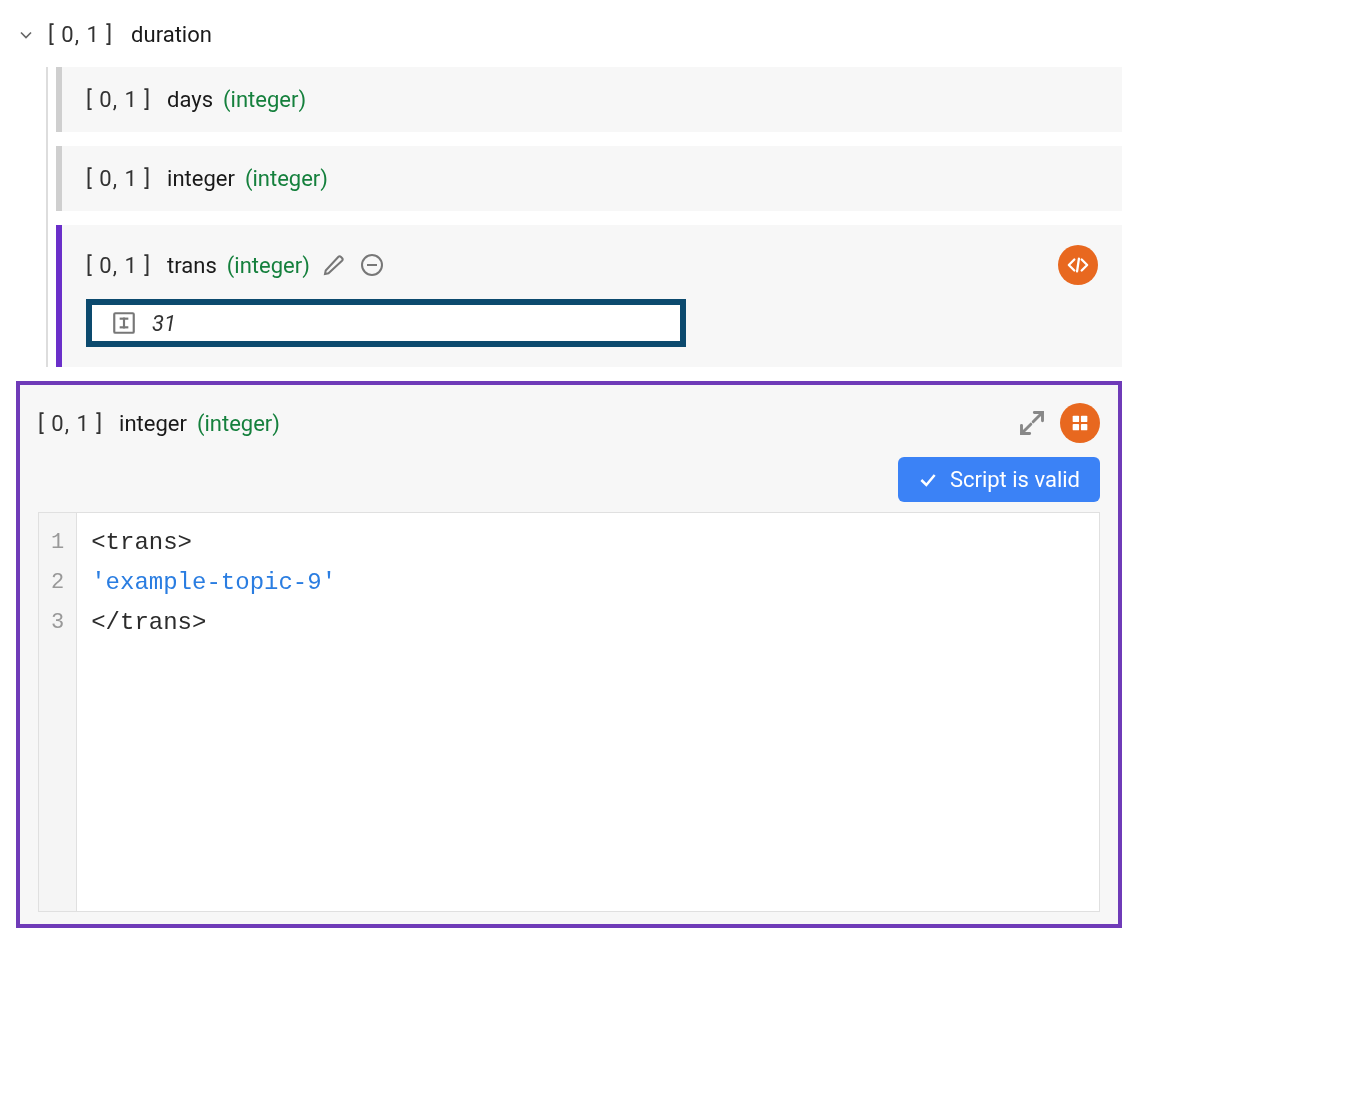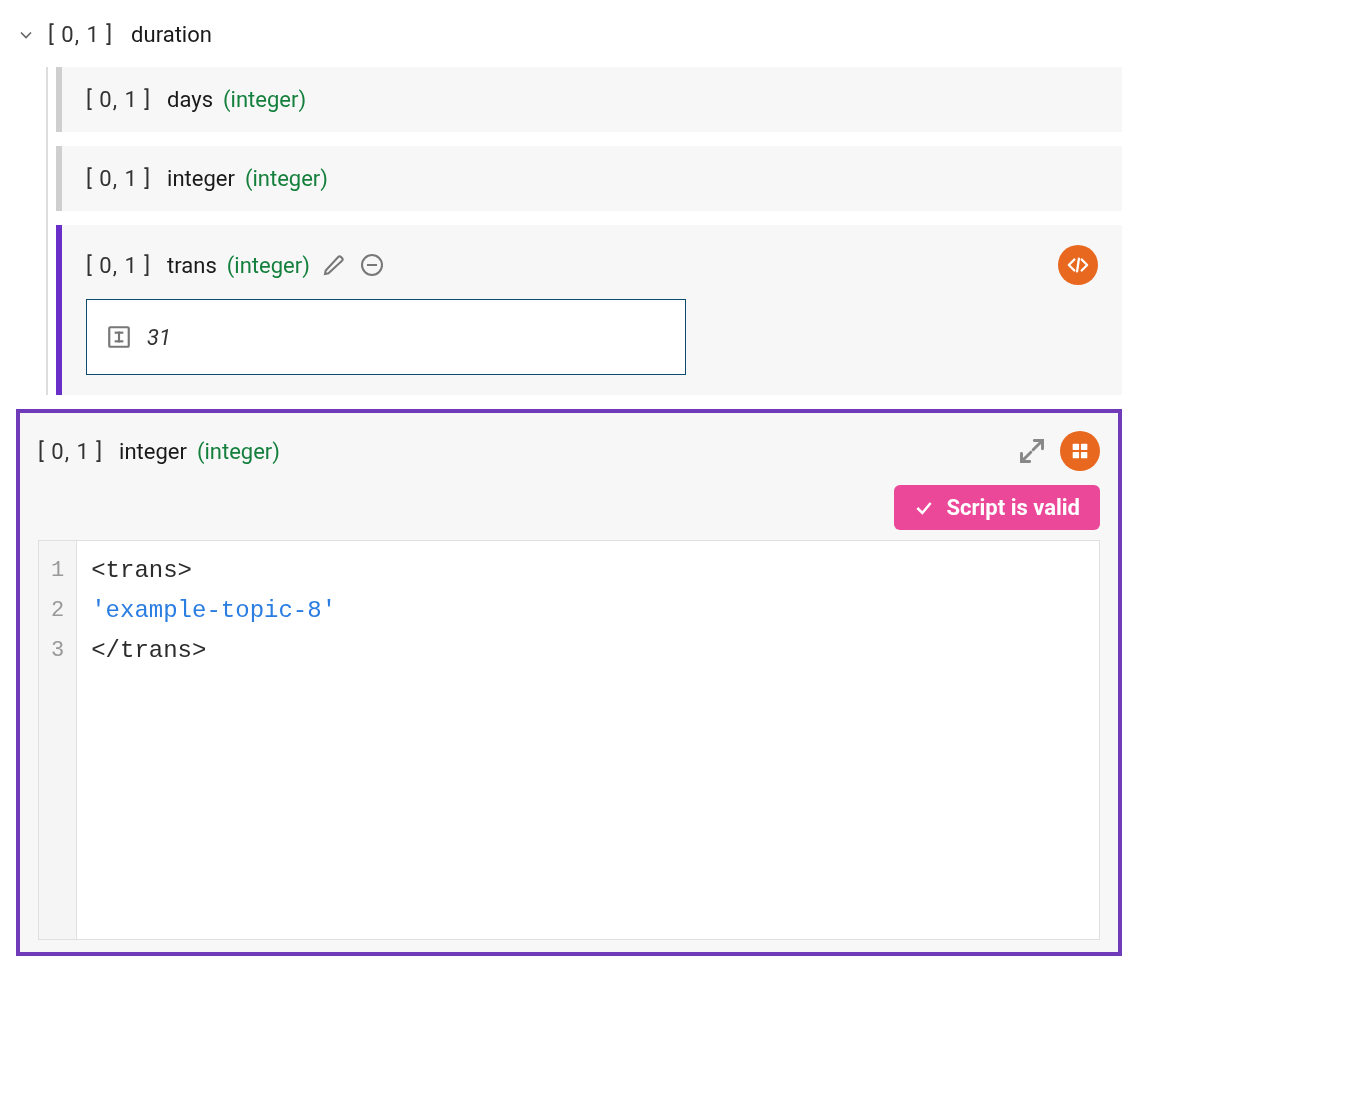--- a/index.html
+++ b/index.html
@@ -38,40 +38,40 @@
     cursor: pointer;
   }
   .circle-orange {
     width: 40px; height: 40px; border-radius: 50%;
     background: #e8681f; display: inline-flex; align-items: center; justify-content: center;
     cursor: pointer;
   }
   .circle-orange svg { width: 22px; height: 22px; fill: #fff; }
   .input-box {
     display: flex; align-items: center; gap: 14px;
-    background: #fff; border: 1px solid #0c4a6e;
-    padding: 23px 18px; margin-top: 14px; width: 600px;
+    background: #fff; border: 6px solid #0c4a6e;
+    padding: 4px 18px; margin-top: 14px; width: 600px;
   }
   .input-box .type-icon {
     width: 28px; height: 28px; display: inline-flex; align-items: center; justify-content: center;
   }
   .input-box .value { font-style: italic; color: #333; font-size: 22px; }
   .topic-block {
     border: 4px solid #6f3bb8;
     margin-top: 10px;
     background: #f7f7f7;
     padding: 18px 18px 12px 18px;
   }
   .topic-head { display: flex; justify-content: space-between; align-items: center; margin-bottom: 14px; }
   .topic-actions { display: flex; align-items: center; gap: 14px; }
   .expand-icon { width: 28px; height: 28px; cursor: pointer; }
   .status-row { display: flex; justify-content: flex-end; margin-bottom: 10px; }
   .status-badge {
-    background: #ec4899; color: #fff; border-radius: 6px;
-    padding: 10px 20px; font-size: 22px; display: inline-flex; align-items: center; gap: 12px; font-weight: bold;
+    background: #3b82f6; color: #fff; border-radius: 6px;
+    padding: 10px 20px; font-size: 22px; display: inline-flex; align-items: center; gap: 12px;
   }
   .status-badge svg { width: 20px; height: 20px; stroke: #fff; fill: none; stroke-width: 3; }
   .editor {
     background: #fff; border: 1px solid #e0e0e0; display: flex; min-height: 400px;
   }
   .gutter {
     background: #f5f5f5; border-right: 1px solid #e0e0e0;
     padding: 10px 12px; text-align: right; color: #999;
     font-family: "Courier New", Courier, monospace; font-size: 22px; line-height: 40px;
     user-select: none;
@@ -196,18 +196,18 @@
       </div>
     </div>
 
     <div class="editor">
       <div class="gutter">
         <div>1</div>
         <div>2</div>
         <div>3</div>
       </div>
       <div class="code"><span class="tok-tag">&lt;trans&gt;</span>
-<span class="tok-str">'example-topic-8'</span>
+<span class="tok-str">'example-topic-9'</span>
 <span class="tok-tag">&lt;/trans&gt;</span></div>
     </div>
   </div>
 
 </div>
 
 </body></html>

